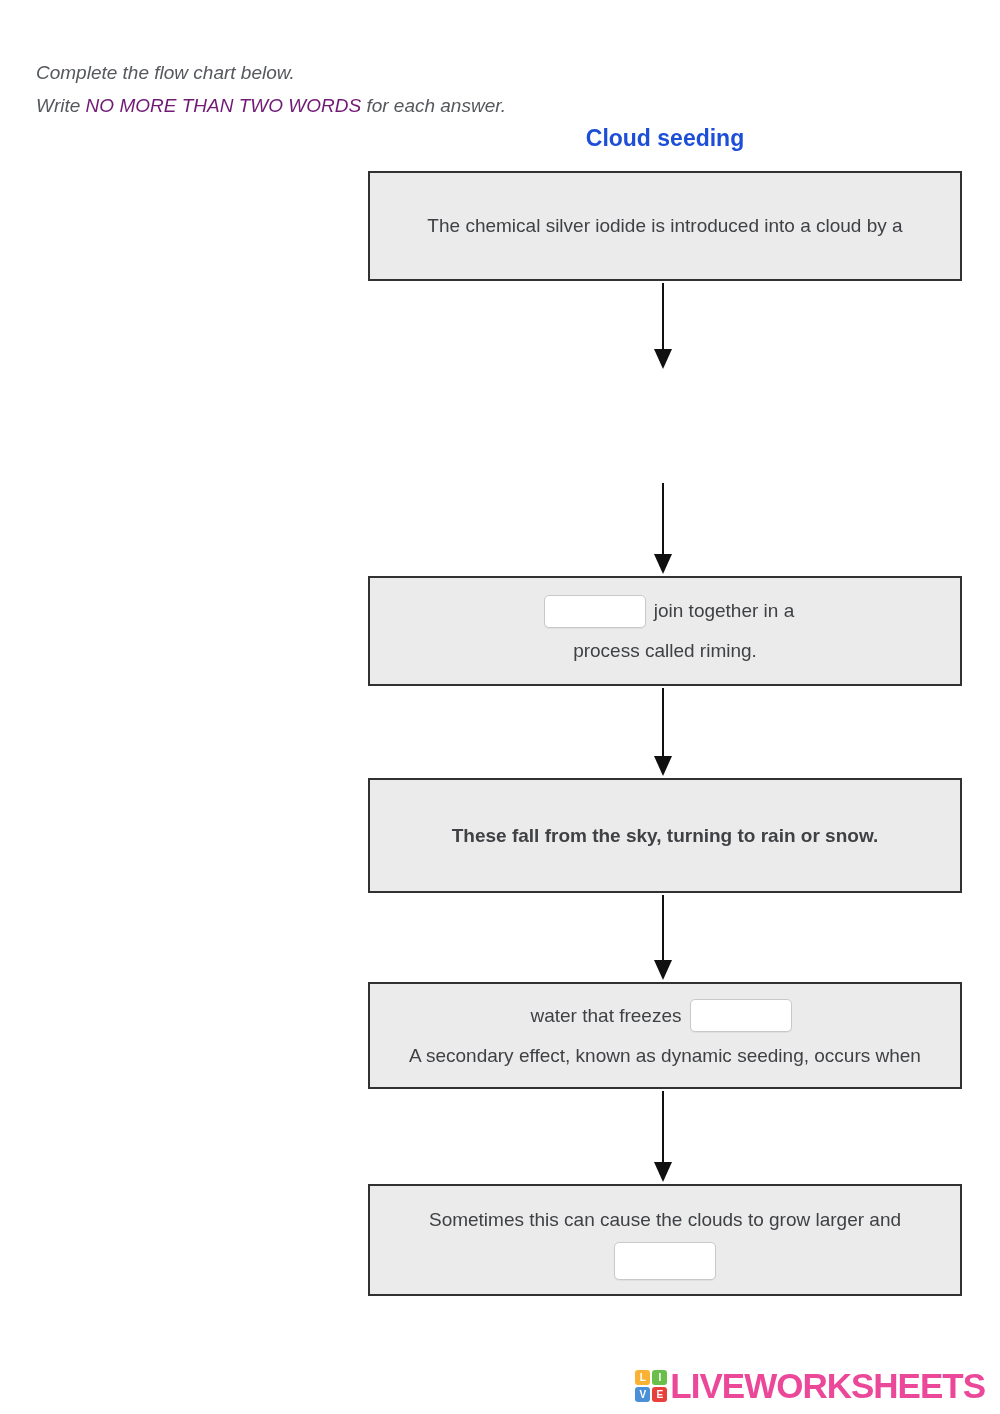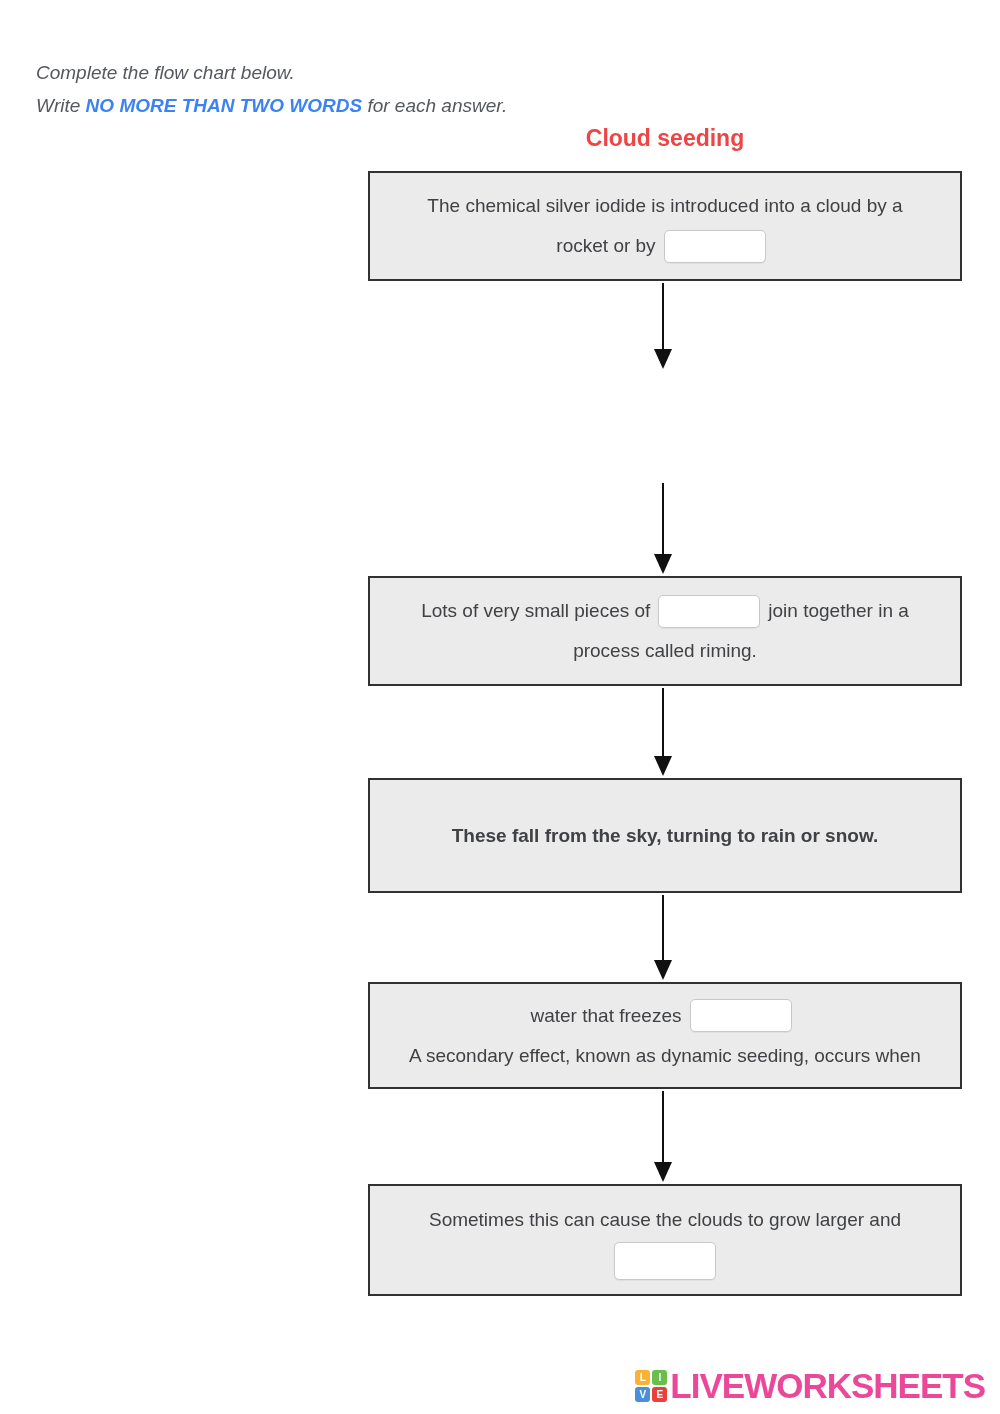--- a/index.html
+++ b/index.html
@@ -7,26 +7,26 @@
   .page {
     position:relative; width:1000px; height:1414px; background:#ffffff;
     font-family:"Liberation Sans", sans-serif; color:#3f4144; overflow:hidden;border-radius:19px;
   }
 
   
   .instructions {
     position:absolute; left:36px; top:56px;
     font-size:19px; font-style:italic; color:#55585c; line-height:33px;
   }
-  .instructions .bold { font-weight:bold; color:#3b82f6; }
+  .instructions .bold { font-weight:normal; color:#701a75; }
 
   
   .fc-title {
     position:absolute; left:368px; width:594px; top:125px;
-    text-align:center; font-size:23px; font-weight:bold; color:#ef4444;
+    text-align:center; font-size:23px; font-weight:bold; color:#1d4ed8;
   }
 
   
   .box {
     position:absolute; left:368px; width:594px;
     background:#ebebeb; border:2px solid #2f3133;
     display:flex; flex-direction:column; justify-content:center; align-items:center;
     font-size:19px; color:#3f4144; text-align:center;
   }
   .bline { display:flex; align-items:center; justify-content:center; line-height:40px; }
@@ -101,40 +101,35 @@
       <span class="seg">for each answer.</span>
     </div>
   </div>
 
   <div class="fc-title">Cloud seeding</div>
 
   <div class="box" id="box1">
     <div class="bline">
       <span class="seg">The chemical silver iodide is introduced into a cloud by a</span>
     </div>
-    <div class="bline">
-      <span class="seg">rocket or by</span>
-      <input class="answer" type="text" value="" style="">
-    </div>
   </div>
 
   <div class="arrow" id="arrow1">
     <div class="shaft"></div>
     <div class="head"></div>
   </div>
 
 
   <div class="arrow" id="arrow2">
     <div class="shaft"></div>
     <div class="head"></div>
   </div>
 
   <div class="box" id="box3">
     <div class="bline">
-      <span class="seg">Lots of very small pieces of</span>
       <input class="answer" type="text" value="" style="">
       <span class="seg">join together in a</span>
     </div>
     <div class="bline">
       <span class="seg">process called riming.</span>
     </div>
   </div>
 
   <div class="arrow" id="arrow3">
     <div class="shaft"></div>

